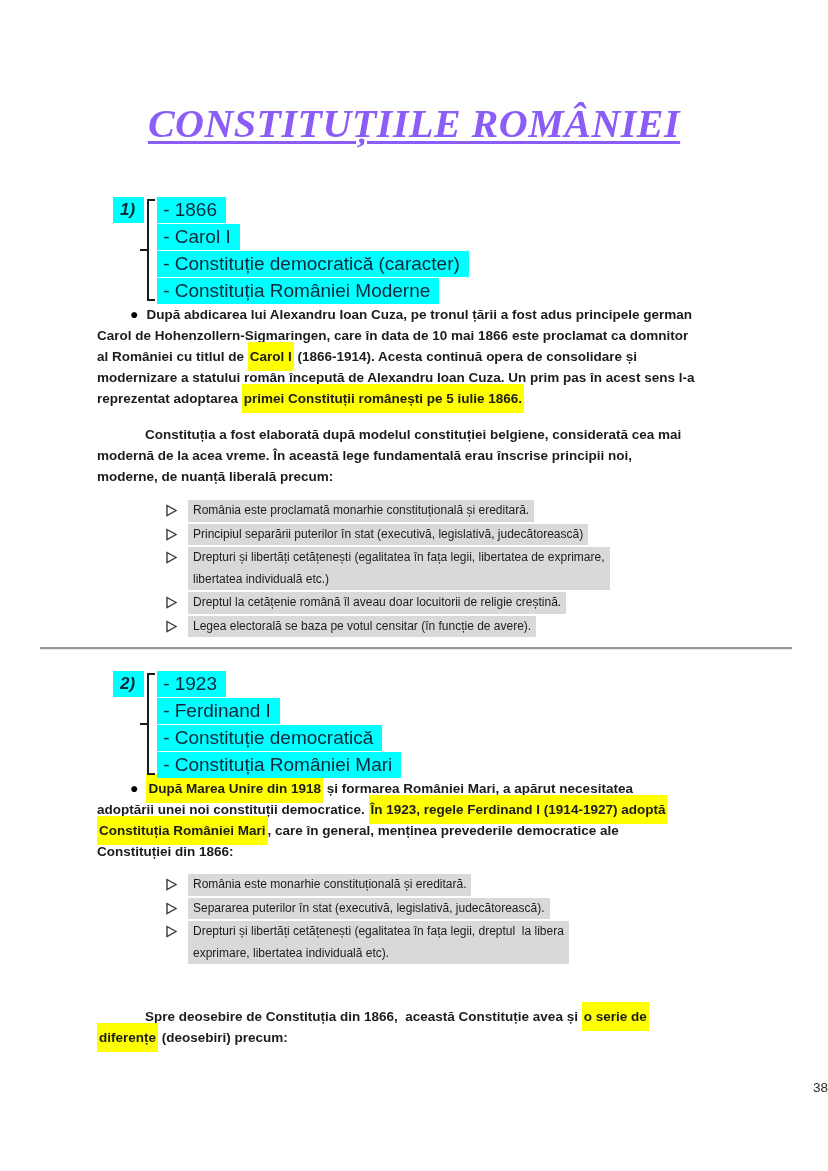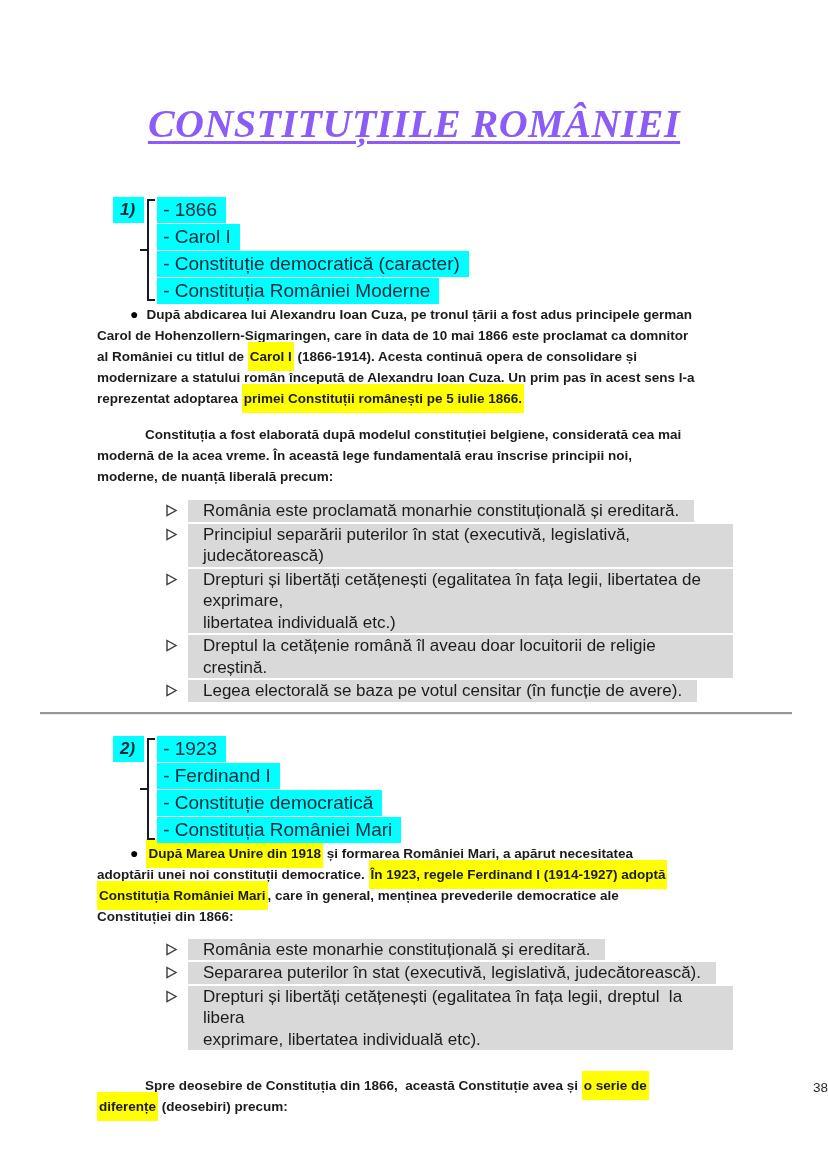--- a/index.html
+++ b/index.html
@@ -64,37 +64,37 @@
   .para{
     width:645px;margin:0;
     font-size:13.5px;line-height:21px;
     white-space:pre-wrap;
     color:var(--ink);
     font-weight:bold;
   }
   .bullet-first{text-indent:33px;}
   .indent{text-indent:48px;}
   .m-p2{margin-top:15px;}
-  .m-p4{margin-top:25px;}
+  .m-p4{margin-top:42px;}
   .pbullet{font-size:14px;margin-right:8px;color:#000;}
   .hl{
     background:var(--yellow);
     padding:7px 2px;
     box-decoration-break:clone;
     -webkit-box-decoration-break:clone;
   }
   
   .hlist{list-style:none;margin:13px 0 0 68px;padding:0;}
   .hlist-2{margin-top:12px;}
   .hlist li{display:flex;align-items:flex-start;margin-bottom:2px;}
   .arr{flex:0 0 auto;margin:4px 10px 0 0;line-height:0;}
   .li-text{
-    font-size:17px;line-height:21.5px;
+    font-size:12px;line-height:21.5px;
     background:var(--gray);
-    padding:0 15px;
+    padding:0 5px;
     white-space:pre-wrap;
     box-decoration-break:clone;
     -webkit-box-decoration-break:clone;
   }
   
   hr.divider{
     border:none;
     border-top:2px solid #969696;
     border-bottom:1px solid #e9e9e9;
     margin:10px -59px 0 -57px;

